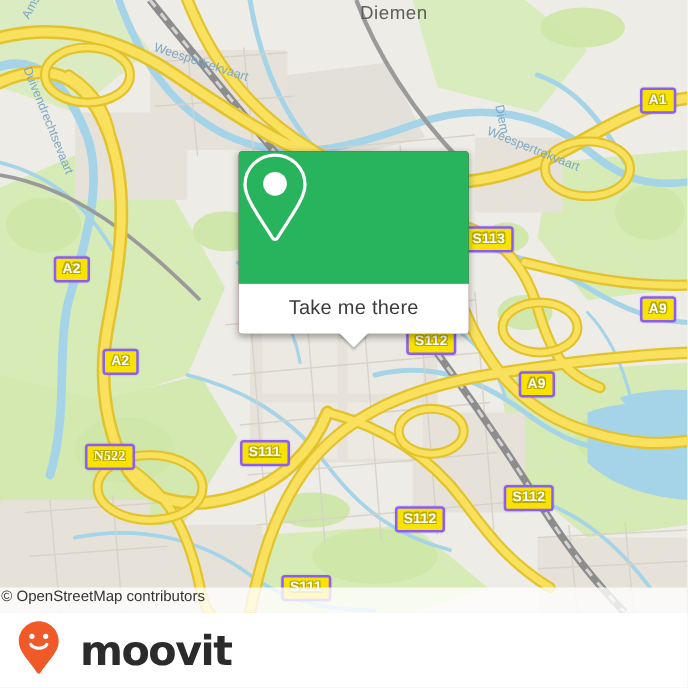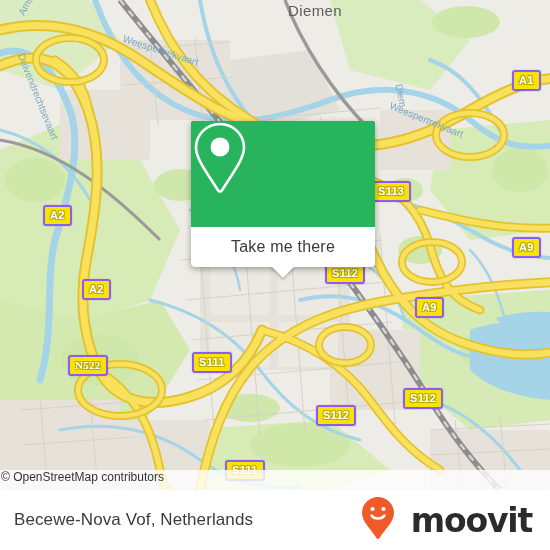--- a/index.html
+++ b/index.html
@@ -306,21 +306,20 @@
         <div class="popup-tail"></div>
       </div>
     </div>
 
     <div class="attribution">
       <span>© OpenStreetMap contributors</span>
     </div>
   </div>
 
   <div class="footer">
-    <div class="footer-title">Becewe-Nova Vof, Netherlands</div>
     <div class="brand">
       <span>
         <svg width="34" height="44" viewBox="0 0 34 44">
           <path d="M17 1 C8.2 1 1 8.2 1 17 C1 26 10.5 33.6 15.6 42.2 C16.2 43.2 17.8 43.2 18.4 42.2 C23.5 33.6 33 26 33 17 C33 8.2 25.8 1 17 1 Z" fill="#ef5a28"></path>
           <circle cx="11.5" cy="13" r="2.1" fill="#ffffff"></circle>
           <circle cx="22.5" cy="13" r="2.1" fill="#ffffff"></circle>
           <path d="M10.5 19.5 C13 23.5 21 23.5 23.5 19.5" fill="none" stroke="#ffffff" stroke-width="2.4" stroke-linecap="round"></path>
         </svg>
       </span>
       <span class="brand-word">moovit</span>

